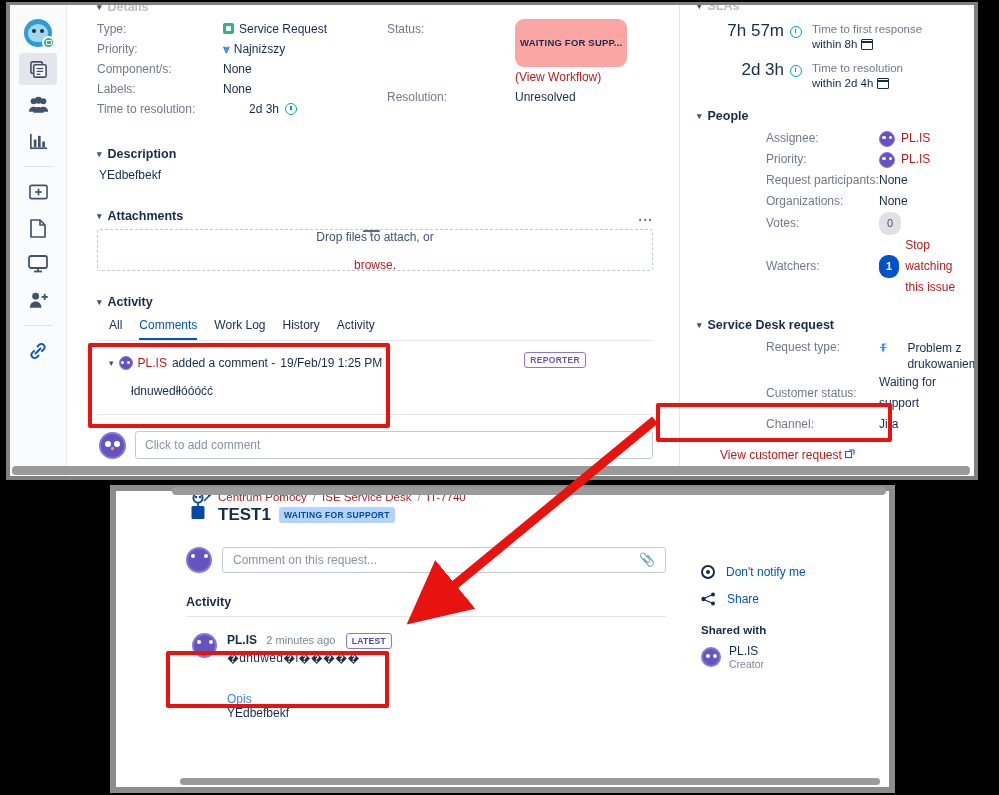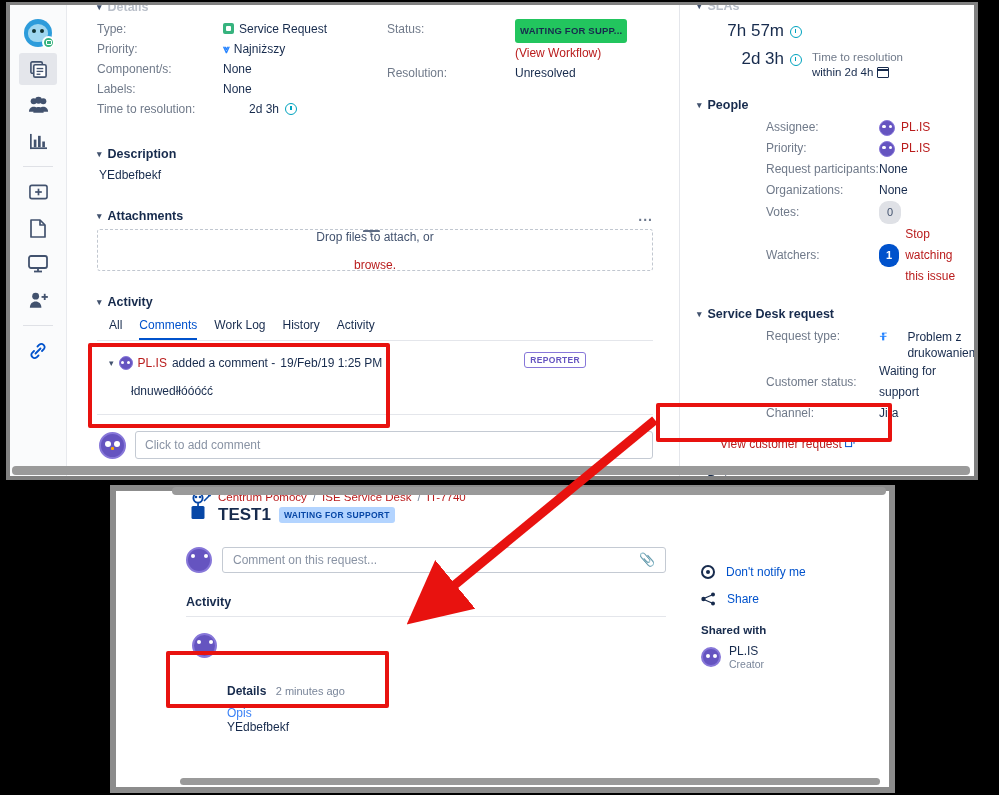--- a/index.html
+++ b/index.html
@@ -96,23 +96,23 @@
   .flabel { color:#707a8a; width:126px; flex:none; }
   .fval { color:#172b4d; }
   .fval a, .link { color:#b91c1c; text-decoration:none; }
 
   .details-grid { display:flex; }
   .details-col-a { width: 290px; }
   .details-col-b { width: 260px; }
   .details-col-b .flabel { width: 128px; }
 
   .tag-lozenge {
-    display:inline-block; background:#22c55e; color:#172b4d;
+    display:inline-block; background:#fca5a5; color:#172b4d;
     font-size:9.5px; font-weight:bold; letter-spacing:.2px;
-    padding:2px 5px; border-radius:3px; vertical-align:1px;
+    padding:14px 5px; border-radius:9px; vertical-align:1px;
   }
   .sq-green { display:inline-block;width:11px;height:11px;background:#36b37e;border-radius:2px;position:relative;top:1px;margin-right:5px;}
   .sq-green::after{content:"";position:absolute;left:3px;top:3px;width:5px;height:5px;background:#fff;border-radius:1px;}
   .prio-icon { color:#2684ff; margin-right:4px; font-weight:bold; }
   .clock { display:inline-block;width:12px;height:12px;border:1.6px solid #00a3bf;border-radius:50%;position:relative;top:2px;margin-left:6px;}
   .clock::after{content:"";position:absolute;left:4.3px;top:1.6px;width:1.2px;height:4px;background:#00a3bf;}
   .cal { display:inline-block;width:12px;height:11px;border:1.6px solid #172b4d;border-radius:1px;position:relative;top:2px;margin-left:4px;}
   .cal::before{content:"";position:absolute;left:-1px;top:1px;width:12px;height:1.5px;background:#172b4d;}
 
   
@@ -422,20 +422,24 @@
         <div class="sec-head cut" style="margin-top:-6px;">
           <span class="chev">▾</span>
           <span>SLAs</span>
         </div>
 
         <div style="margin-top:7px;">
           <div class="sla-row">
             <div class="sla-time">
               <span>7h 57m</span><span class="clock"></span>
             </div>
+            <div class="sla-desc">
+              <div>Time to first response</div>
+              <div><b>within 8h</b><span class="cal"></span></div>
+            </div>
           </div>
           <div class="sla-row">
             <div class="sla-time">
               <span>2d 3h</span><span class="clock"></span>
             </div>
             <div class="sla-desc">
               <div>Time to resolution</div>
               <div><b>within 2d 4h</b><span class="cal"></span></div>
             </div>
           </div>
@@ -559,27 +563,31 @@
           <span class="clip">📎</span>
         </div>
       </div>
 
       <div style="width:480px;">
         <div class="activity-h">Activity</div>
         <div class="activity-line"></div>
 
         <div class="pc-row" style="padding-left:6px;padding-top:16px;">
           <div class="sp-av" style="width:25px;height:25px;"></div>
+          <div>
+            <div>
+              <span class="pc-name">PL.IS</span>
+              <span class="pc-time">2 minutes ago</span>
+              <span class="lozenge-latest">LATEST</span>
+            </div>
+            <div class="pc-text">�dnuwed�l�����</div>
+          </div>
         </div>
 
         <div style="padding-left:41px;margin-top:26px;">
-          <div>
-            <span class="det-h">Details</span>
-            <span class="pc-time">2 minutes ago</span>
-          </div>
           <div class="det-label">Opis</div>
           <div class="det-val">YEdbefbekf</div>
         </div>
       </div>
     </div>
 
     <div id="portal-side">
       <div class="side-act">
         <span class="eye"></span>
         <span>Don't notify me</span>

